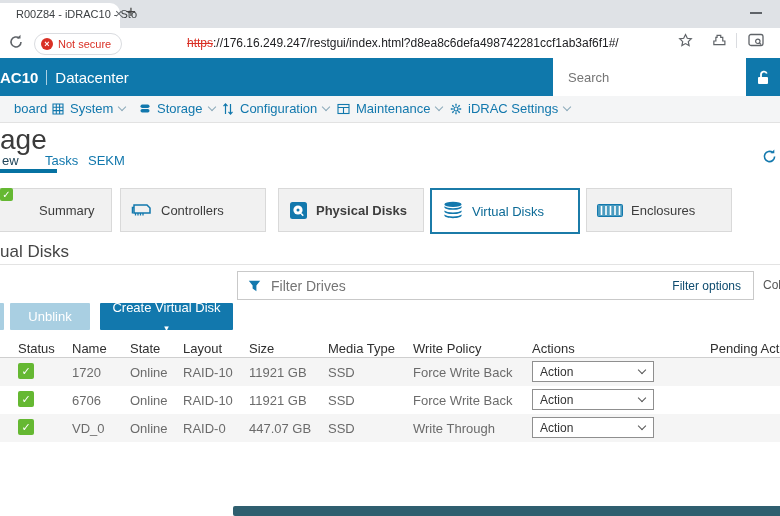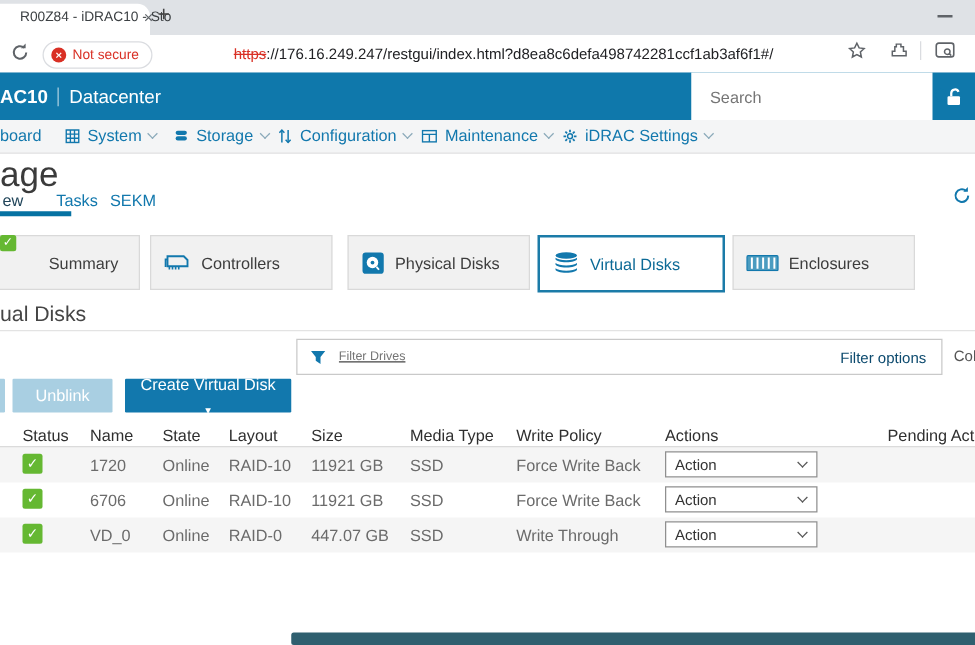--- a/index.html
+++ b/index.html
@@ -42,21 +42,21 @@
   .card{top:188px;height:42px;background:#f1f1f1;border:1px solid #d9d9d9;display:flex;align-items:center;}
   .card-sel{background:#fff;border:2px solid #1b7ba8;}
   .card-label{font-size:13px;color:#3d3d3d;}
   .card-sel .card-label{color:#0c6a96;}
   .badge-green{width:13px;height:13px;background:#65b832;color:#fff;font-size:10px;line-height:13px;text-align:center;border-radius:2px;}
   
   .secttitle{left:0;top:242px;font-size:17px;color:#454545;}
   .sectrule{left:0;top:264px;width:780px;height:1px;background:#e3e3e3;}
   
   .filterbox{left:237px;top:271px;width:515px;height:27px;border:1px solid #c9c9c9;background:#fff;display:flex;align-items:center;}
-  .filterbox input{border:0;outline:none;flex:1;font-size:10px;color:#444;font-family:inherit;margin-left:8px;background:transparent;text-decoration:underline;}
+  .filterbox input{border:0;outline:none;flex:1;font-size:14px;color:#444;font-family:inherit;margin-left:8px;background:transparent;}
   .filter-opts{font-size:12px;color:#0c4a6e;padding:0 12px;}
   .col-clip{left:763px;top:278px;font-size:12px;color:#555;white-space:nowrap;}
   
   .btn{height:27px;display:flex;align-items:center;justify-content:center;font-size:13px;color:#fff;border-radius:1px;}
   .btn-disabled{background:#a9cfe2;}
   .btn-primary{background:#1278ad;gap:8px;}
   .caret{font-size:9px;}
   
   .th{top:341px;font-size:13px;color:#2f2f2f;white-space:nowrap;}
   .thead-rule{left:0;top:357px;width:780px;height:1px;background:#cfcfcf;}
@@ -128,21 +128,21 @@
     </span>
   </div>
   <div class="abs" style="left:755px;top:69px;">
     <svg width="18" height="17" viewBox="0 0 18 17">
         <rect x="3" y="8" width="10" height="7" rx="1" fill="#fff"></rect>
         <path d="M6 8V5.5a3 3 0 0 1 5.8-1" fill="none" stroke="#fff" stroke-width="1.8"></path>
       </svg>
   </div>
 
   <div class="abs nav"></div>
-  <div class="abs navitem" style="left:0;text-align:right;">
+  <div class="abs navitem" style="left:14px;text-align:right;">
     <span>board</span>
   </div>
   <div class="abs navitem" style="left:52px;">
     <span>
         <svg width="12" height="12" viewBox="0 0 12 12">
           <path d="M1 1h10v10H1z M1 4.3h10 M1 7.6h10 M4.3 1v10 M7.6 1v10" fill="none" stroke="#1278ad" stroke-width="1.1"></path>
         </svg>
       </span>
     <span>System</span>
       <span class="chev"></span>
@@ -211,21 +211,21 @@
     <span style="margin-left:10px;">
       <svg width="22" height="18" viewBox="0 0 22 18">
           <path d="M3 4h13l3 3v5H3z" fill="none" stroke="#1278ad" stroke-width="1.5"></path>
           <path d="M4.5 12v2.5M7 12v2.5M9.5 12v2.5M12 12v2.5" stroke="#1278ad" stroke-width="1.3"></path>
           <path d="M3 6.5H1.5v6" fill="none" stroke="#1278ad" stroke-width="1.5"></path>
         </svg>
     </span>
     <span class="card-label" style="margin-left:8px;">Controllers</span>
   </div>
 
-  <div class="abs card" style="left:278px;width:144px;">
+  <div class="abs card" style="left:278px;width:144px;font-weight:bold;">
     <span style="margin-left:10px;">
       <svg width="19" height="19" viewBox="0 0 19 19">
           <rect x="1" y="1" width="17" height="17" rx="2.5" fill="#1278ad"></rect>
           <circle cx="9" cy="9" r="4.6" fill="#fff"></circle>
           <circle cx="9" cy="9" r="1.5" fill="#1278ad"></circle>
           <path d="M12.2 12.5l2 2.3" stroke="#fff" stroke-width="1.5"></path>
         </svg>
     </span>
     <span class="card-label" style="margin-left:8px;">Physical Disks</span>
   </div>

